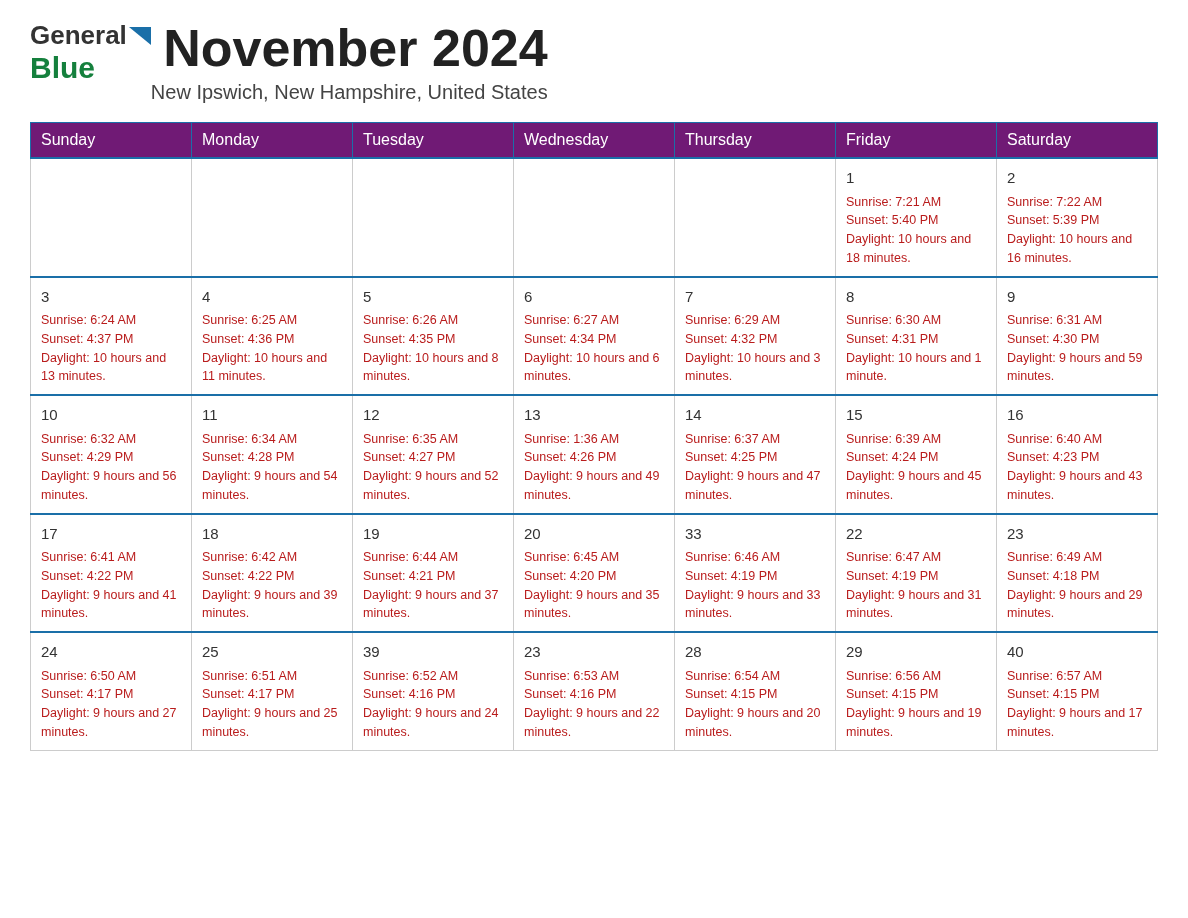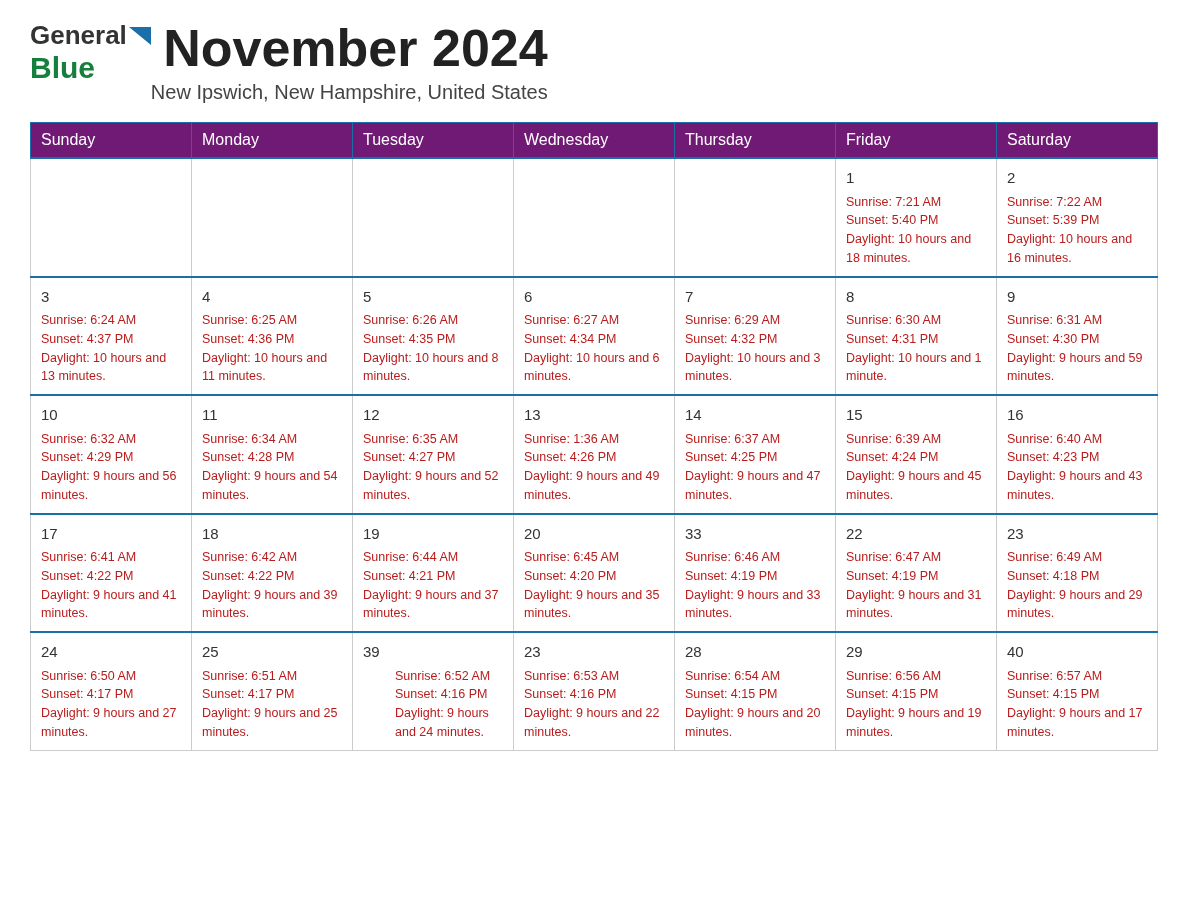--- a/index.html
+++ b/index.html
@@ -289,21 +289,21 @@
 Daylight: 9 hours and 27 minutes.</div>
         </td>
         <td>
           <span class="day-number">25</span>
           <div class="day-info" style="white-space: pre-line;">Sunrise: 6:51 AM
 Sunset: 4:17 PM
 Daylight: 9 hours and 25 minutes.</div>
         </td>
         <td>
           <span class="day-number">39</span>
-          <div class="day-info" style="white-space: pre-line; margin-left: 32px;">Sunrise: 6:52 AM
+          <div class="day-info" style="white-space: pre-line;">Sunrise: 6:52 AM
 Sunset: 4:16 PM
 Daylight: 9 hours and 24 minutes.</div>
         </td>
         <td>
           <span class="day-number">23</span>
           <div class="day-info" style="white-space: pre-line;">Sunrise: 6:53 AM
 Sunset: 4:16 PM
 Daylight: 9 hours and 22 minutes.</div>
         </td>
         <td>

